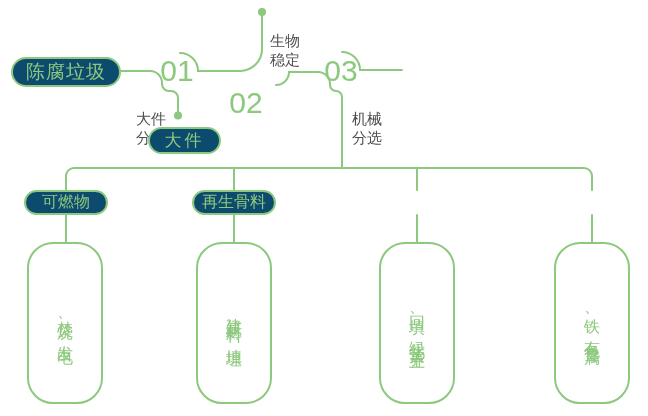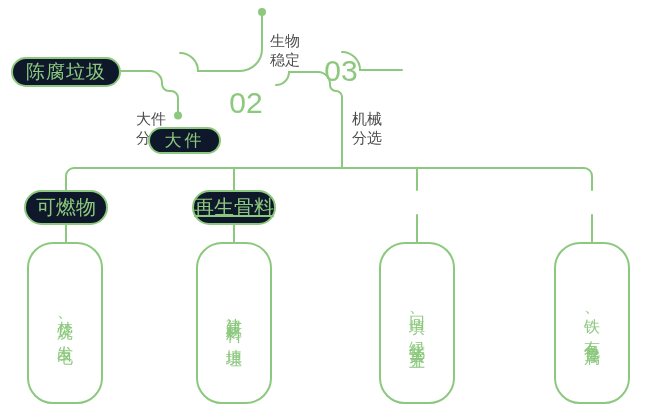--- a/index.html
+++ b/index.html
@@ -12,28 +12,28 @@
     --green:#8cc87d;
     --dark:#4d4d4d;
   }
   svg.wires { position:absolute; left:0; top:0; width:648px; height:416px; }
   .ln { fill:none; stroke:var(--green); stroke-width:2; stroke-linecap:round; }
   .dot { fill:var(--green); stroke:none; }
 
   .pill {
     position:absolute; box-sizing:border-box;
     border:2px solid var(--green); border-radius:999px;
-    color:var(--green); background:#0f172a;
+    color:var(--green); background:#0c4a6e;
     display:flex; align-items:center; justify-content:center;
     white-space:nowrap;
   }
   .pill.source { left:11px;  top:57px;  width:110px; height:30px; font-size:19px; letter-spacing:1px; }
   .pill.bulky  { left:148px; top:127px; width:73px;  height:27px; font-size:17px; letter-spacing:3px; }
-  .pill.cat    { top:190px; width:84px; height:35px; font-size:20px; }
-  .pill.p1 { left:24px; }  .pill.p2 { left:192px;text-decoration:underline; }
+  .pill.cat    { top:190px; width:84px; height:25px; font-size:16px; }
+  .pill.p1 { left:24px; }  .pill.p2 { left:192px; }
   .pill.p3 { left:375px; } .pill.p4 { left:550px; }
 
   .num {
     position:absolute; top:54px; width:40px; height:34px;
     line-height:34px; text-align:center;
     font-size:30px; color:var(--green);
   }
   .num.n1 { left:157px; } .num.n2 { left:226px;margin-top:32px; } .num.n3 { left:321px; }
 
   .plabel {
@@ -77,20 +77,21 @@
     <path class="ln" d="M66 215 V242"></path>
     <path class="ln" d="M234 215 V242"></path>
     <path class="ln" d="M417 215 V242"></path>
     <path class="ln" d="M592 215 V242"></path>
     <circle class="dot" cx="178" cy="115.5" r="4"></circle>
     <circle class="dot" cx="262" cy="12" r="4"></circle>
   </svg>
 
   <div class="pill source">陈腐垃圾</div>
 
+  <div class="num n1">01</div>
   <div class="num n2">02</div>
   <div class="num n3">03</div>
 
   <div class="plabel bulky-l">大件
 分选</div>
   <div class="plabel bio-l">生物
 稳定</div>
   <div class="plabel mech-l">机械
 分选</div>
 

